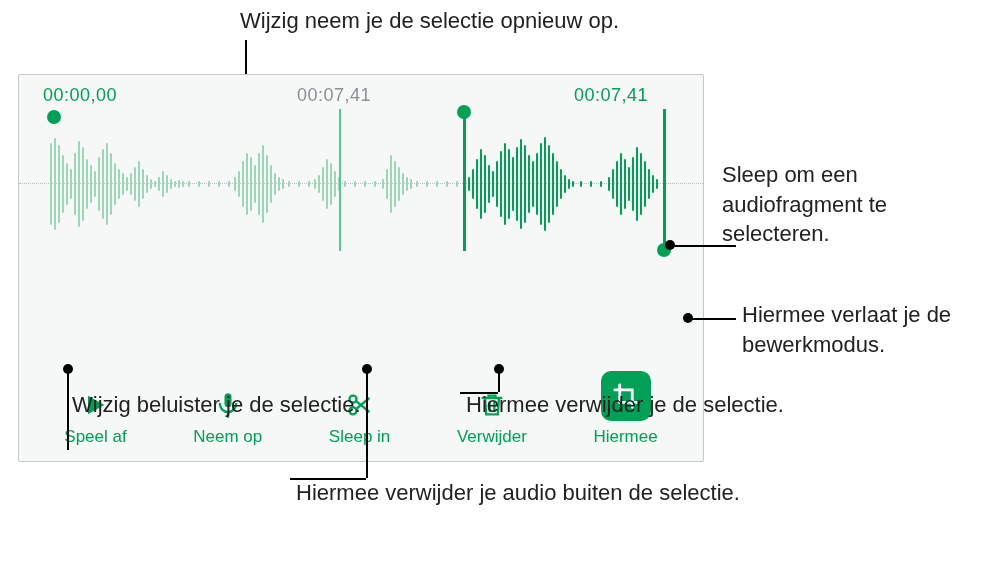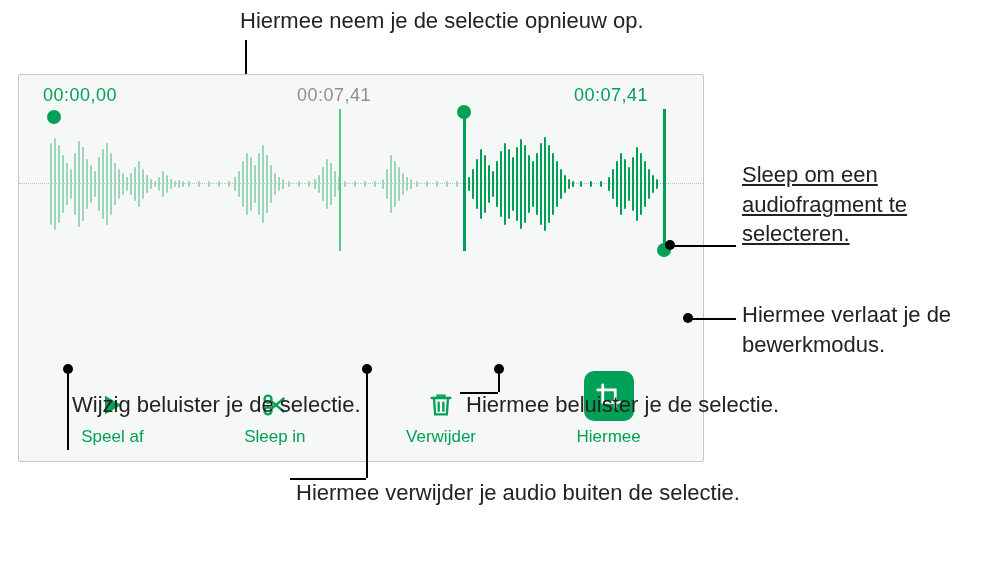--- a/index.html
+++ b/index.html
@@ -120,21 +120,21 @@
   .lead-dot {
     position: absolute;
     width: 10px; height: 10px;
     background: #000;
     border-radius: 50%;
   }
 </style>
 </head>
 <body>
 
-<div class="callout" style="left:240px; top:6px;">Hiermee neem je de selectie opnieuw op.</div>
+<div class="callout" style="left:240px; top:6px;">Wijzig neem je de selectie opnieuw op.</div>
 <div class="lead" style="left:245px; top:40px; width:1.5px; height:314px;"></div>
 <div class="lead-dot" style="left:241px; top:352px;"></div>
 
 <div class="editor-panel">
 
   <div class="time-label time-start">00:00,00</div>
   <div class="time-label time-play">00:07,41</div>
   <div class="time-label time-end">00:07,41</div>
 
   <div class="start-dot"></div>
@@ -167,20 +167,30 @@
 
     <div class="tool">
       <span class="icon">
         <svg viewBox="0 0 24 24" fill="#00a056">
             <path d="M6 4 L20 12 L6 20 Z"></path>
           </svg>
       </span>
       <span>Speel af</span>
     </div>
 
+    <div class="tool">
+      <span class="icon">
+        <svg viewBox="0 0 24 24" fill="none" stroke="#00a056" stroke-width="2" stroke-linecap="round">
+          <rect x="9" y="2" width="6" height="12" rx="3" fill="#00a056" stroke="none"></rect>
+          <path d="M5 11 a7 7 0 0 0 14 0"></path>
+          <path d="M12 18 v4"></path>
+        </svg>
+      </span>
+      <span>Neem op</span>
+    </div>
 
     <div class="tool">
       <span class="icon">
         <svg viewBox="0 0 24 24" fill="none" stroke="#00a056" stroke-width="2">
           <circle cx="6" cy="7" r="3"></circle>
             <circle cx="6" cy="17" r="3"></circle>
           <path d="M8.5 8.5 L20 18"></path>
             <path d="M8.5 15.5 L20 6"></path>
         </svg>
       </span>
@@ -208,33 +218,33 @@
           <circle cx="7" cy="7" r="1.6" fill="#fff" stroke="none"></circle>
           <circle cx="17" cy="17" r="1.6" fill="#fff" stroke="none"></circle>
         </svg>
       </span>
       <span>Hiermee</span>
     </div>
 
   </div>
 </div>
 
-<div class="callout" style="left:742px; top:160px;text-decoration:underline;">Sleep om een audiofragment te selecteren.</div>
+<div class="callout" style="left:722px; top:160px;">Sleep om een audiofragment te selecteren.</div>
 <div class="lead" style="left:672px; top:245px; width:64px; height:1.5px;"></div>
 <div class="lead-dot" style="left:665px; top:240px;"></div>
 
 <div class="callout" style="left:742px; top:300px;">Hiermee verlaat je de bewerkmodus.</div>
 <div class="lead" style="left:690px; top:318px; width:46px; height:1.5px;"></div>
 <div class="lead-dot" style="left:683px; top:313px;"></div>
 
 <div class="callout" style="left:72px; top:390px;">Wijzig beluister je de selectie.</div>
 <div class="lead" style="left:67px; top:370px; width:1.5px; height:80px;"></div>
 <div class="lead-dot" style="left:63px; top:364px;"></div>
 
-<div class="callout" style="left:466px; top:390px;">Hiermee beluister je de selectie.</div>
+<div class="callout" style="left:466px; top:390px;">Hiermee verwijder je de selectie.</div>
 <div class="lead" style="left:498px; top:370px; width:1.5px; height:22px;"></div>
 <div class="lead" style="left:460px; top:392px; width:38px; height:1.5px;"></div>
 <div class="lead-dot" style="left:494px; top:364px;"></div>
 
 <div class="callout" style="left:296px; top:478px;">Hiermee verwijder je audio buiten de selectie.</div>
 <div class="lead" style="left:366px; top:370px; width:1.5px; height:108px;"></div>
 <div class="lead" style="left:290px; top:478px; width:76px; height:1.5px;"></div>
 <div class="lead-dot" style="left:362px; top:364px;"></div>
 
 </body></html>

